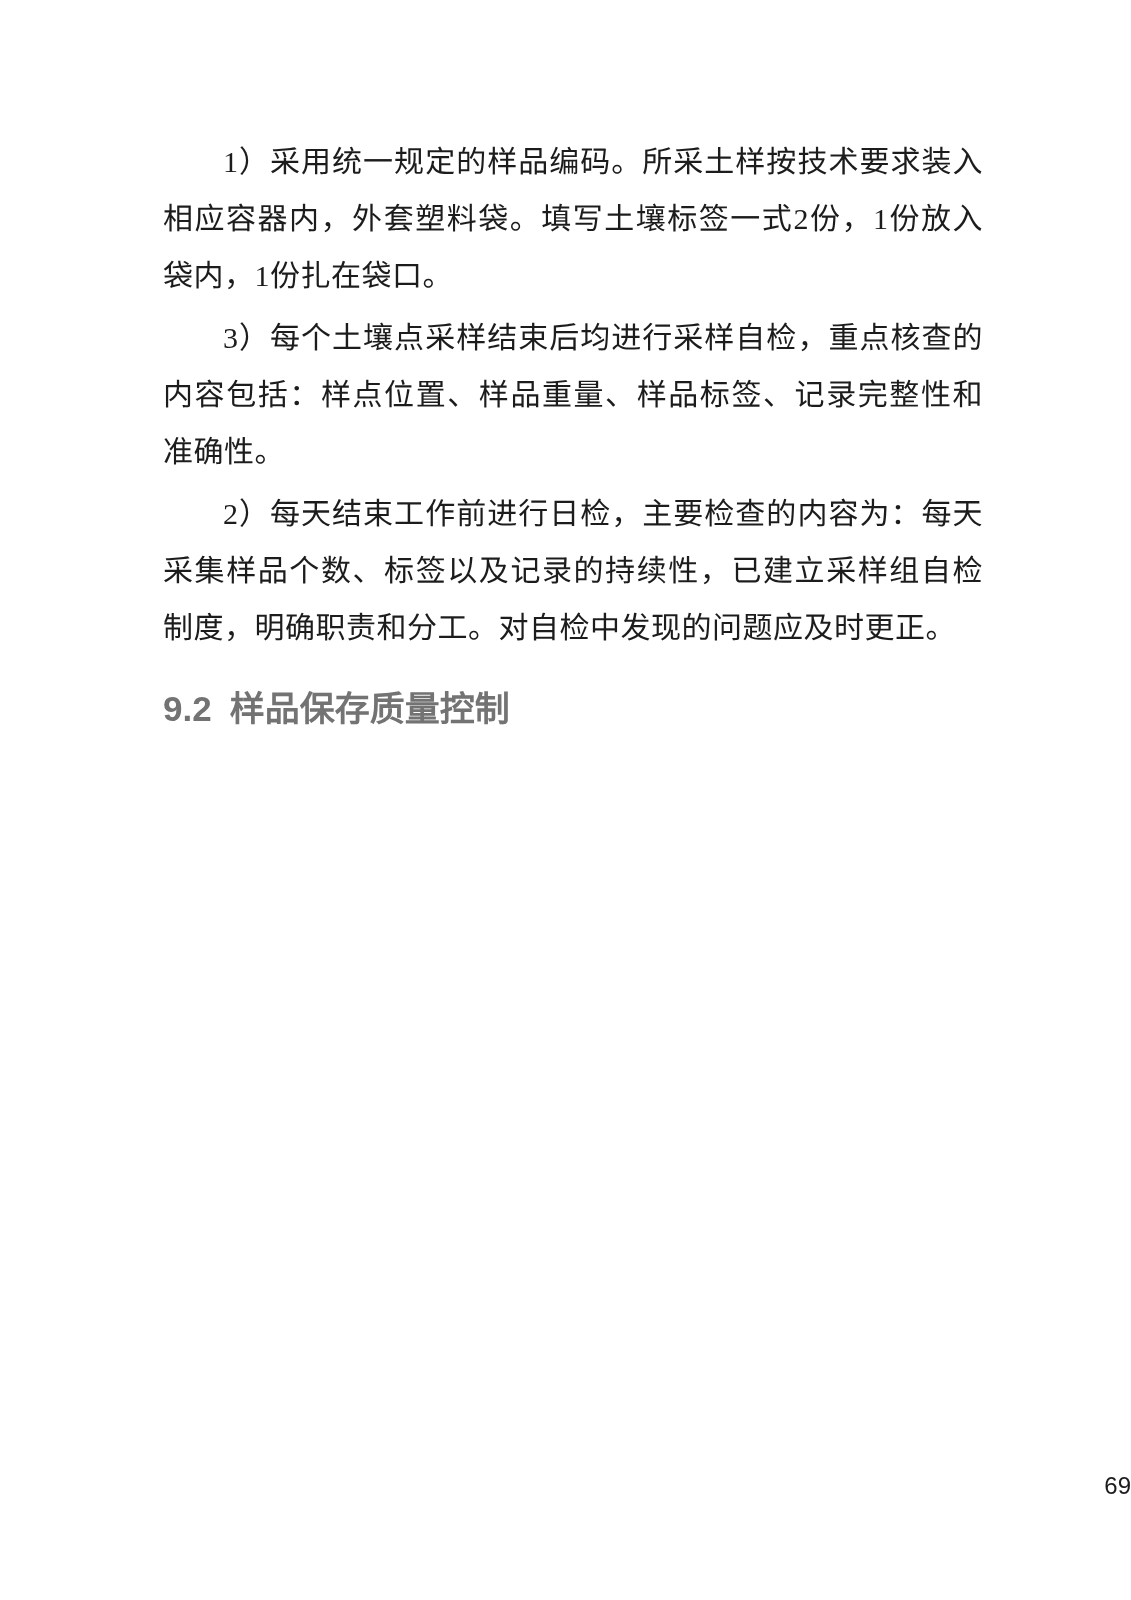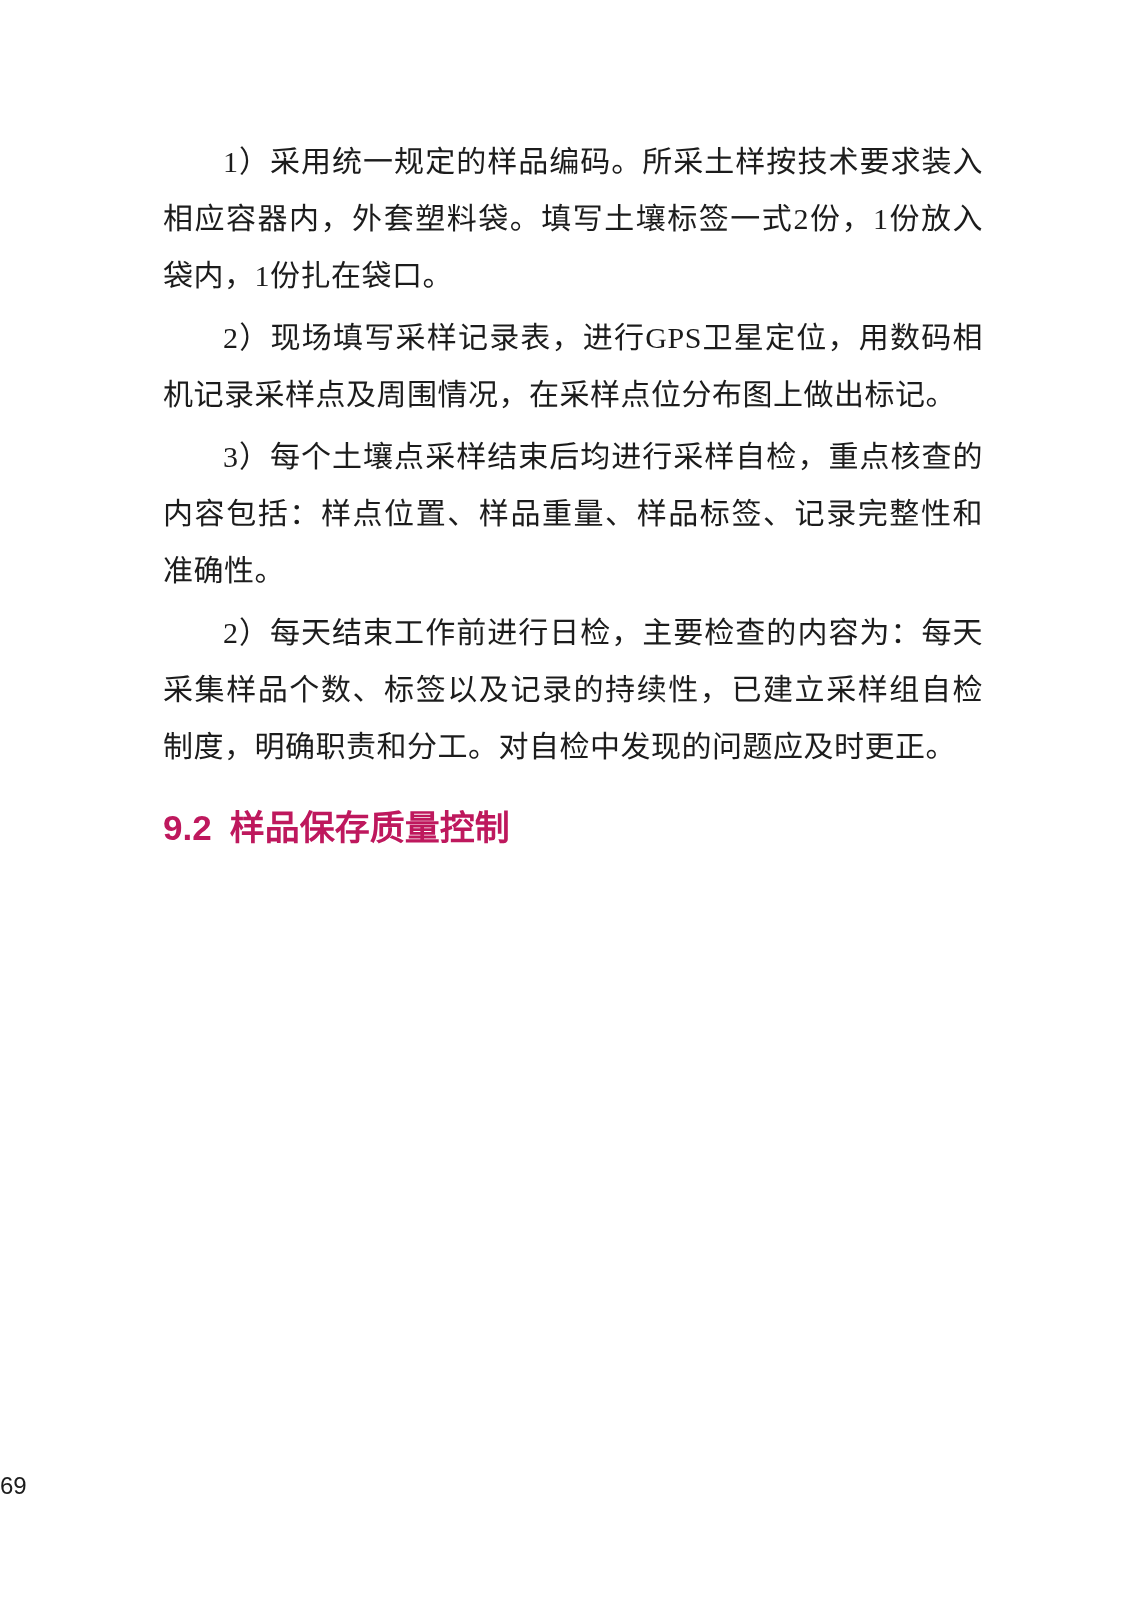--- a/index.html
+++ b/index.html
@@ -33,47 +33,46 @@
     letter-spacing: 0.5px;
     word-break: break-all;
     color: #1c1c1c;
   }
   h2.section-heading {
     margin: 30px 0 54px 0;
     font-family: "Liberation Sans", "DejaVu Sans", sans-serif;
     font-size: 35px;
     font-weight: 700;
     line-height: 46px;
-    color: #be185d;
+    color: #737373;
     text-indent: 0;
   }
   h2.section-heading .sec-num {
     margin-right: 18px;
     letter-spacing: 0;
   }
   .page-number {
     position: absolute;
     top: 1472px;
     left: 0;
     width: 100%;
-    text-align: left;
+    text-align: right;
     font-family: "Liberation Sans", "DejaVu Sans", sans-serif;
     font-size: 24px;
     color: #1c1c1c;
   }
 </style>
 </head>
 <body>
 
 <div class="page">
   <div class="content">
 
     <p class="body-para">1）采用统一规定的样品编码。所采土样按技术要求装入相应容器内，外套塑料袋。填写土壤标签一式2份，1份放入袋内，1份扎在袋口。</p>
 
-    <p class="body-para">2）现场填写采样记录表，进行GPS卫星定位，用数码相机记录采样点及周围情况，在采样点位分布图上做出标记。</p>
 
 
 
     <p class="body-para">3）每个土壤点采样结束后均进行采样自检，重点核查的内容包括：样点位置、样品重量、样品标签、记录完整性和准确性。</p>
 
     <p class="body-para">2）每天结束工作前进行日检，主要检查的内容为：每天采集样品个数、标签以及记录的持续性，已建立采样组自检制度，明确职责和分工。对自检中发现的问题应及时更正。</p>
 
     <h2 class="section-heading">
       <span class="sec-num">9.2</span><span class="sec-title">样品保存质量控制</span>
     </h2>

